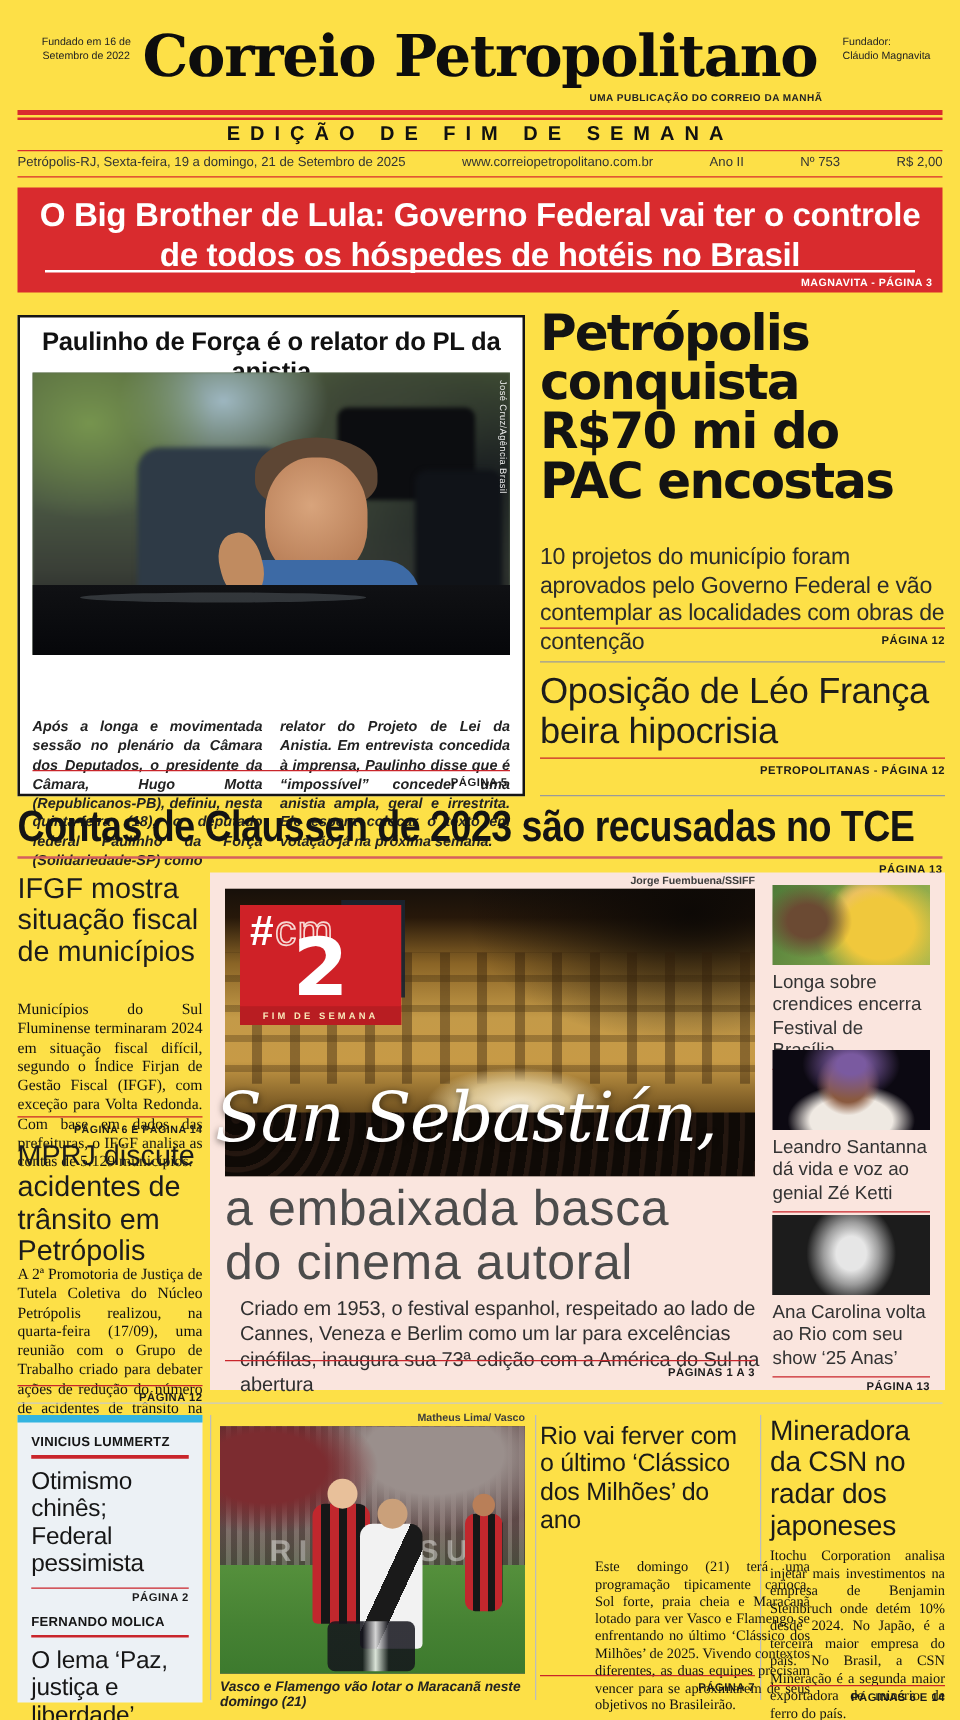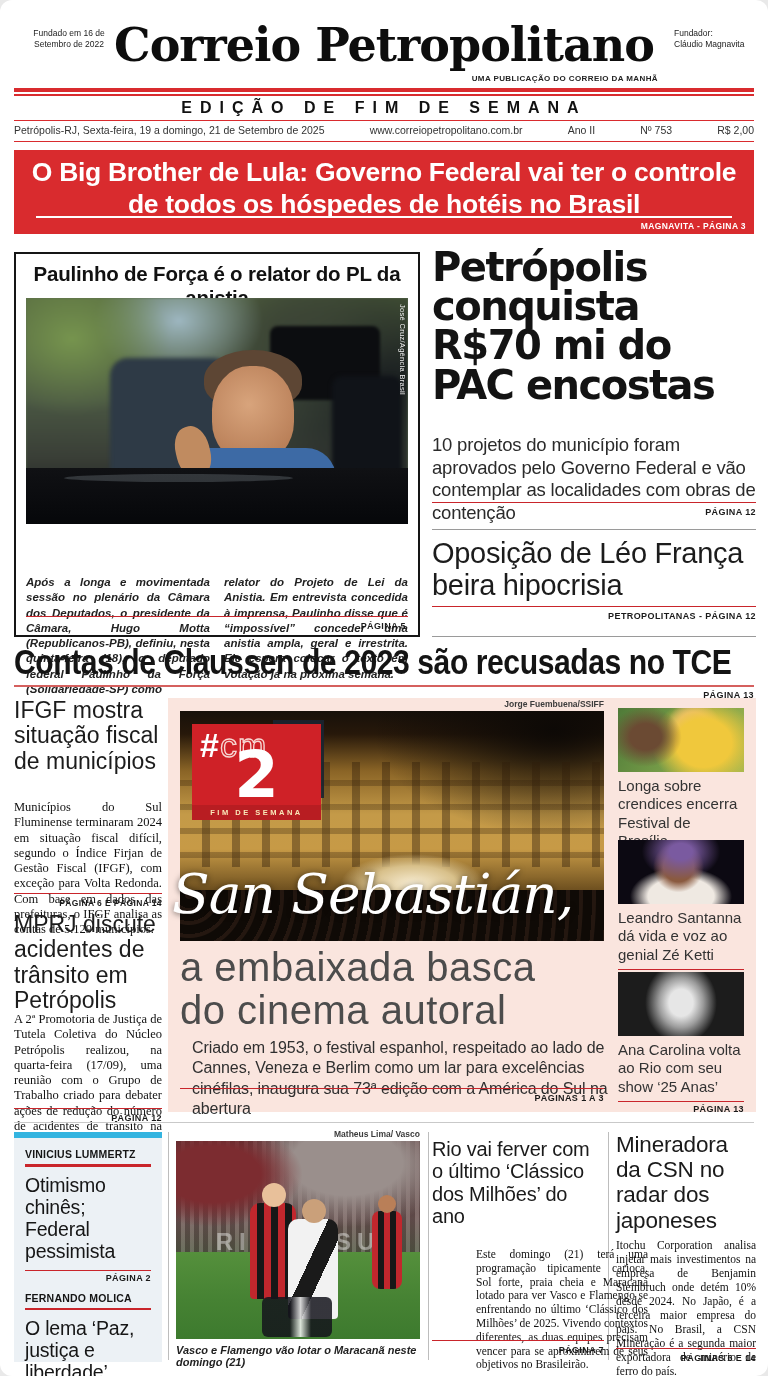--- a/index.html
+++ b/index.html
@@ -1,17 +1,17 @@
 <!DOCTYPE html>
 <html lang="pt"><head>
 <meta charset="utf-8">
 <style>
   html,body{margin:0;padding:0;background:#e9e9e9;}
-  #page{position:relative;width:768px;height:1376px;background:#ffffff;margin:0 auto;
-        font-family:"Liberation Sans",sans-serif;color:#111;overflow:hidden;border-radius:12px;}
+  #page{position:relative;width:768px;height:1376px;background:#fde047;margin:0 auto;
+        font-family:"Liberation Sans",sans-serif;color:#111;overflow:hidden;}
   .abs{position:absolute;}
   .pageref{font-size:9px;font-weight:bold;letter-spacing:.4px;color:#1a1a1a;text-align:right;}
   .redline-thin{border-top:1.5px solid #c9252b;}
   .grayline{border-top:1px solid #9a9a9a;}
   .hairline{border-top:1px solid #c9c9c9;}
 
   
   .founded{left:14px;top:28px;width:110px;font-size:8.5px;line-height:1.3;text-align:center;color:#222;}
   .masthead{left:0;top:18px;width:768px;text-align:center;
             font-family:"DejaVu Serif",serif;font-weight:bold;font-size:46px;letter-spacing:-1px;color:#0d0d0d;}

